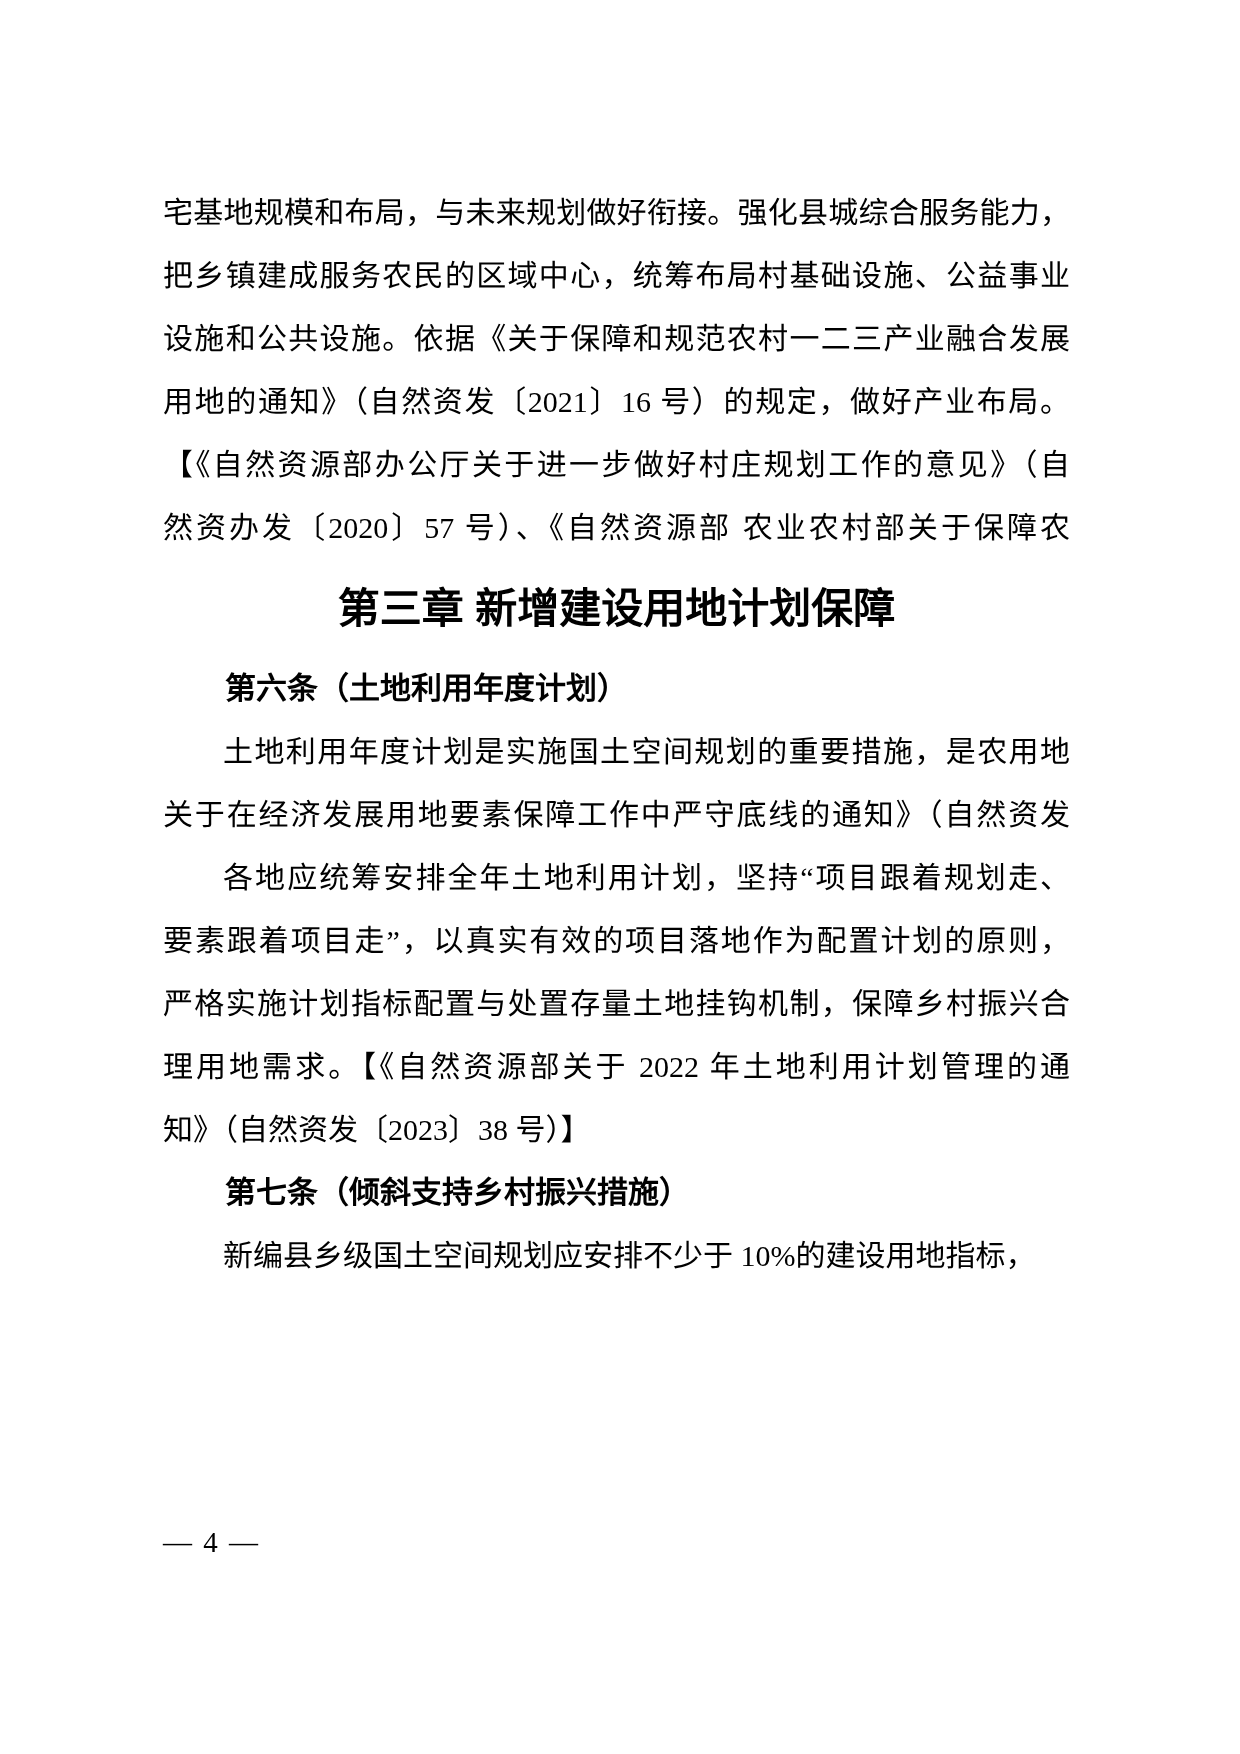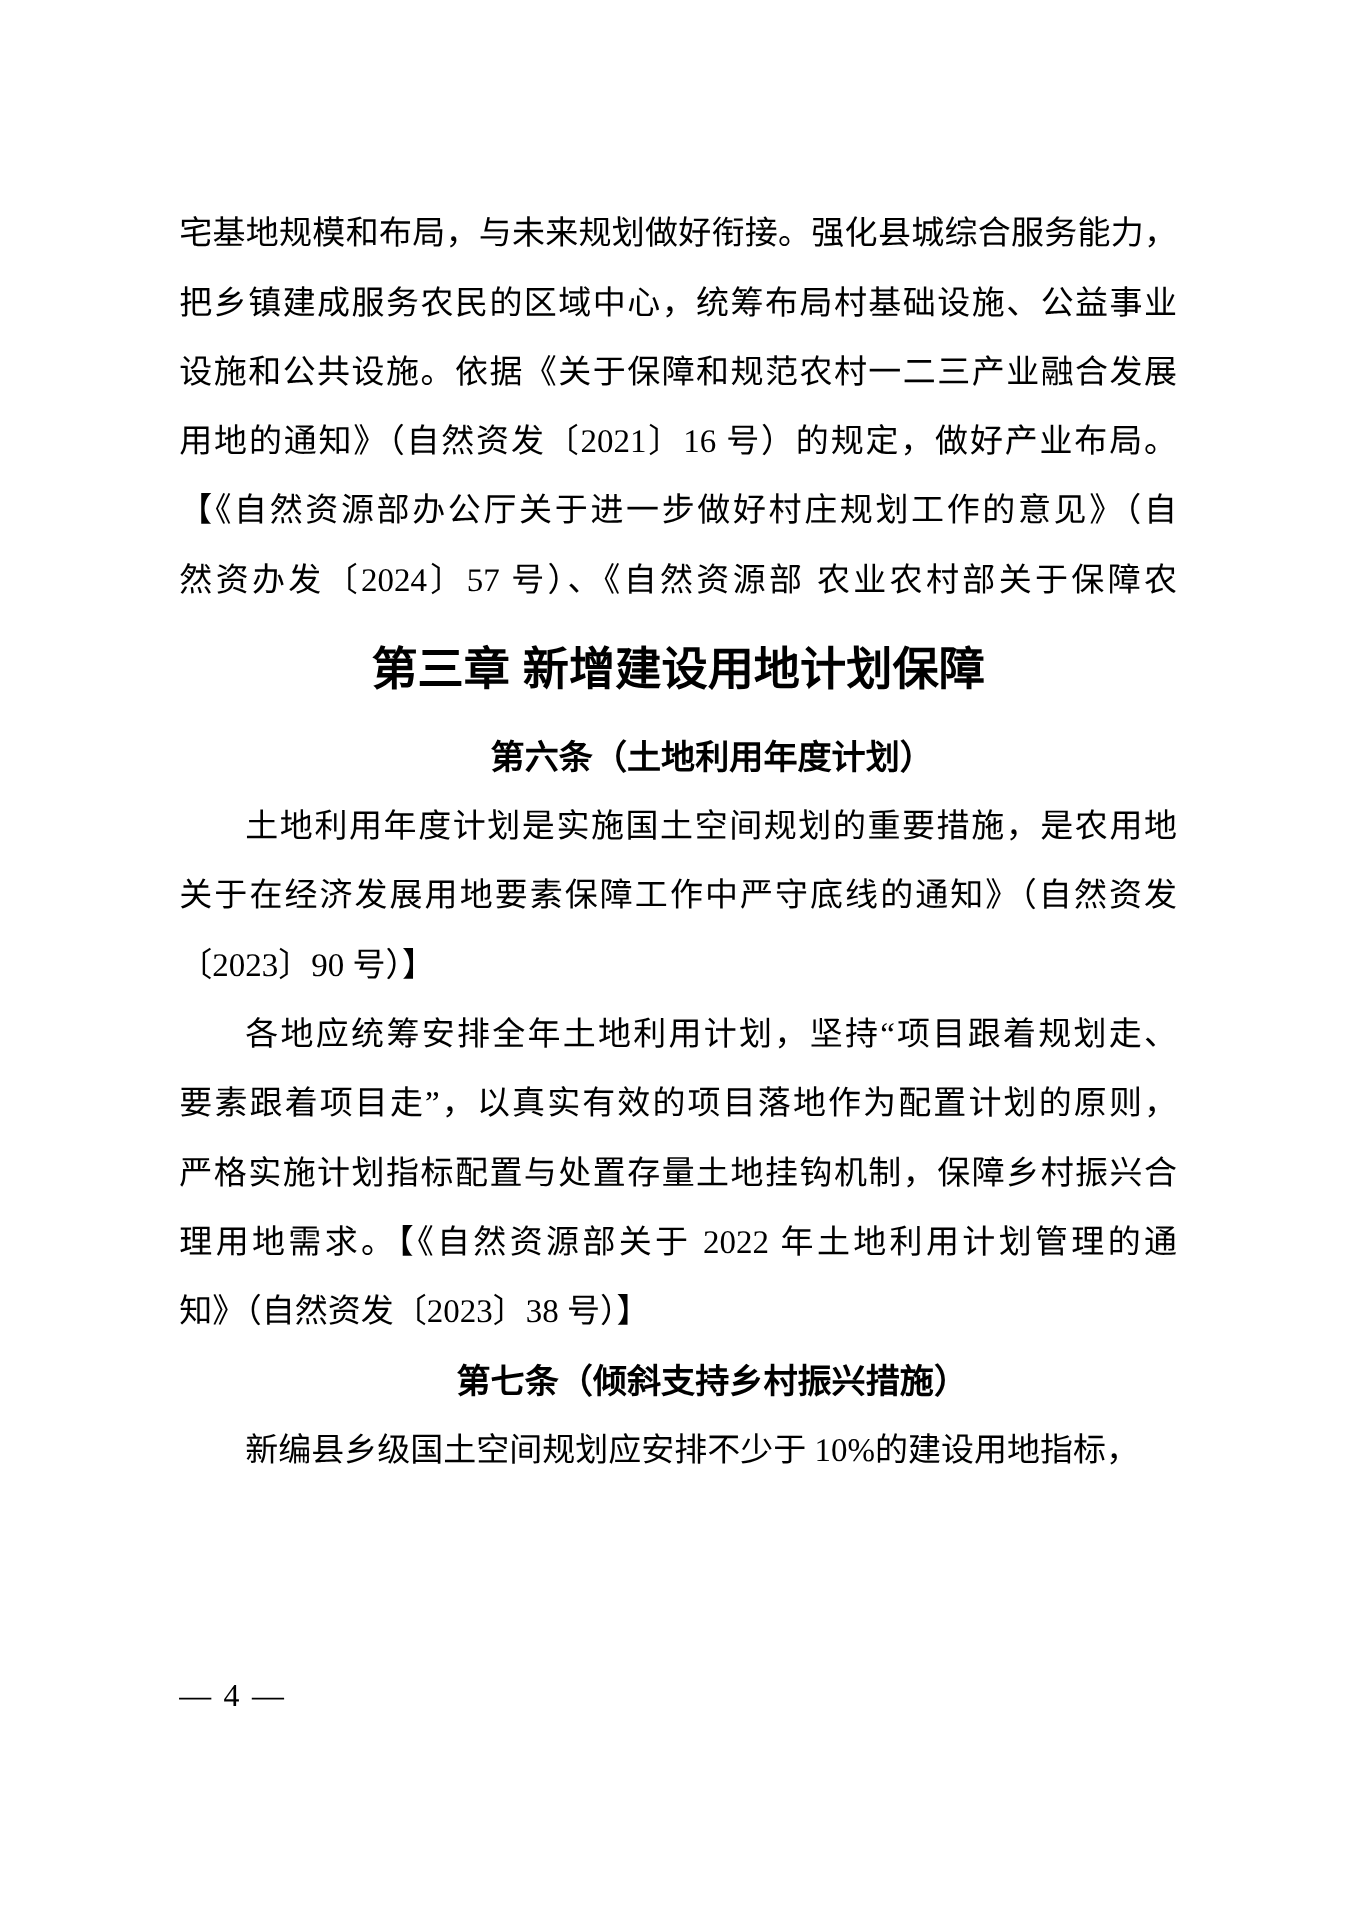--- a/index.html
+++ b/index.html
@@ -37,21 +37,21 @@
     margin: 18px 0 17px 0;
     text-align: center;
     font-family: "Liberation Sans", "DejaVu Sans", sans-serif;
     font-weight: bold;
     font-size: 42px;
   }
   .article-heading {
     height: 63px;
     line-height: 63px;
     text-indent: 2em;
-    text-align: center;
+    text-align: left;
     font-family: "Liberation Sans", "DejaVu Sans", sans-serif;
     font-weight: bold;
     font-size: 31px;
   }
   .footer {
     position: absolute;
     left: 163px;
     top: 1524px;
     font-family: "Liberation Serif", "DejaVu Serif", serif;
     font-size: 29px;
@@ -64,29 +64,28 @@
 <body>
 
 <div class="page">
   <main class="content">
 
     <div class="line">宅基地规模和布局，与未来规划做好衔接。强化县城综合服务能力，</div>
     <div class="line">把乡镇建成服务农民的区域中心，统筹布局村基础设施、公益事业</div>
     <div class="line">设施和公共设施。依据《关于保障和规范农村一二三产业融合发展</div>
     <div class="line">用地的通知》（自然资发〔2021〕16 号）的规定，做好产业布局。</div>
     <div class="line">【《自然资源部办公厅关于进一步做好村庄规划工作的意见》（自</div>
-    <div class="line">然资办发〔2024〕57 号）、《自然资源部 农业农村部关于保障农</div>
+    <div class="line">然资办发〔2020〕57 号）、《自然资源部 农业农村部关于保障农</div>
 
     <h2 class="chapter-heading">第三章 新增建设用地计划保障</h2>
 
     <h3 class="article-heading">第六条（土地利用年度计划）</h3>
 
     <div class="line first">土地利用年度计划是实施国土空间规划的重要措施，是农用地</div>
     <div class="line">关于在经济发展用地要素保障工作中严守底线的通知》（自然资发</div>
-    <div class="line end">〔2023〕90 号）】</div>
 
     <div class="line first">各地应统筹安排全年土地利用计划，坚持“项目跟着规划走、</div>
     <div class="line">要素跟着项目走”，以真实有效的项目落地作为配置计划的原则，</div>
     <div class="line">严格实施计划指标配置与处置存量土地挂钩机制，保障乡村振兴合</div>
     <div class="line">理用地需求。【《自然资源部关于 2022 年土地利用计划管理的通</div>
     <div class="line end">知》（自然资发〔2023〕38 号）】</div>
 
     <h3 class="article-heading">第七条（倾斜支持乡村振兴措施）</h3>
 
     <div class="line first end">新编县乡级国土空间规划应安排不少于 10%的建设用地指标，</div>

